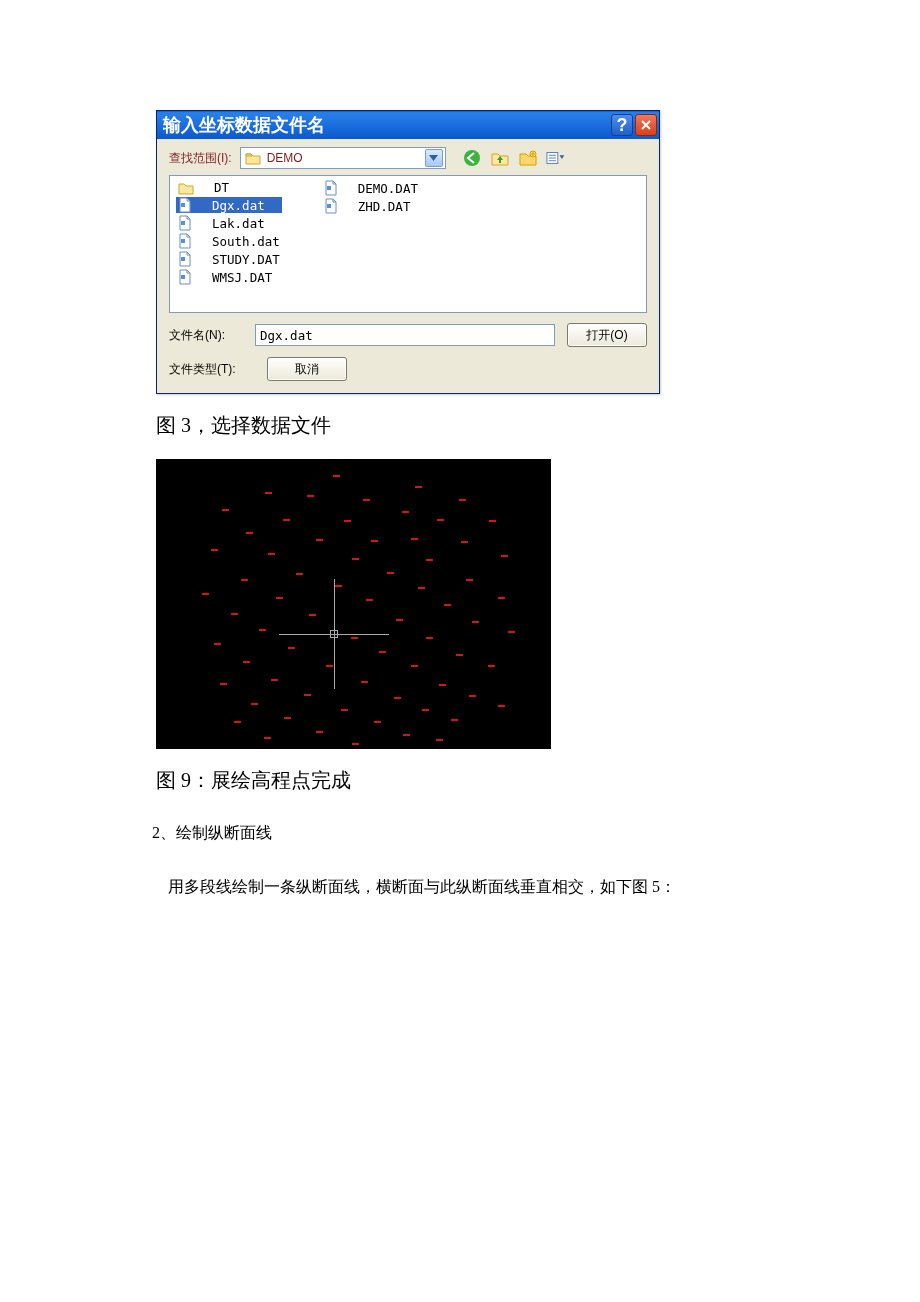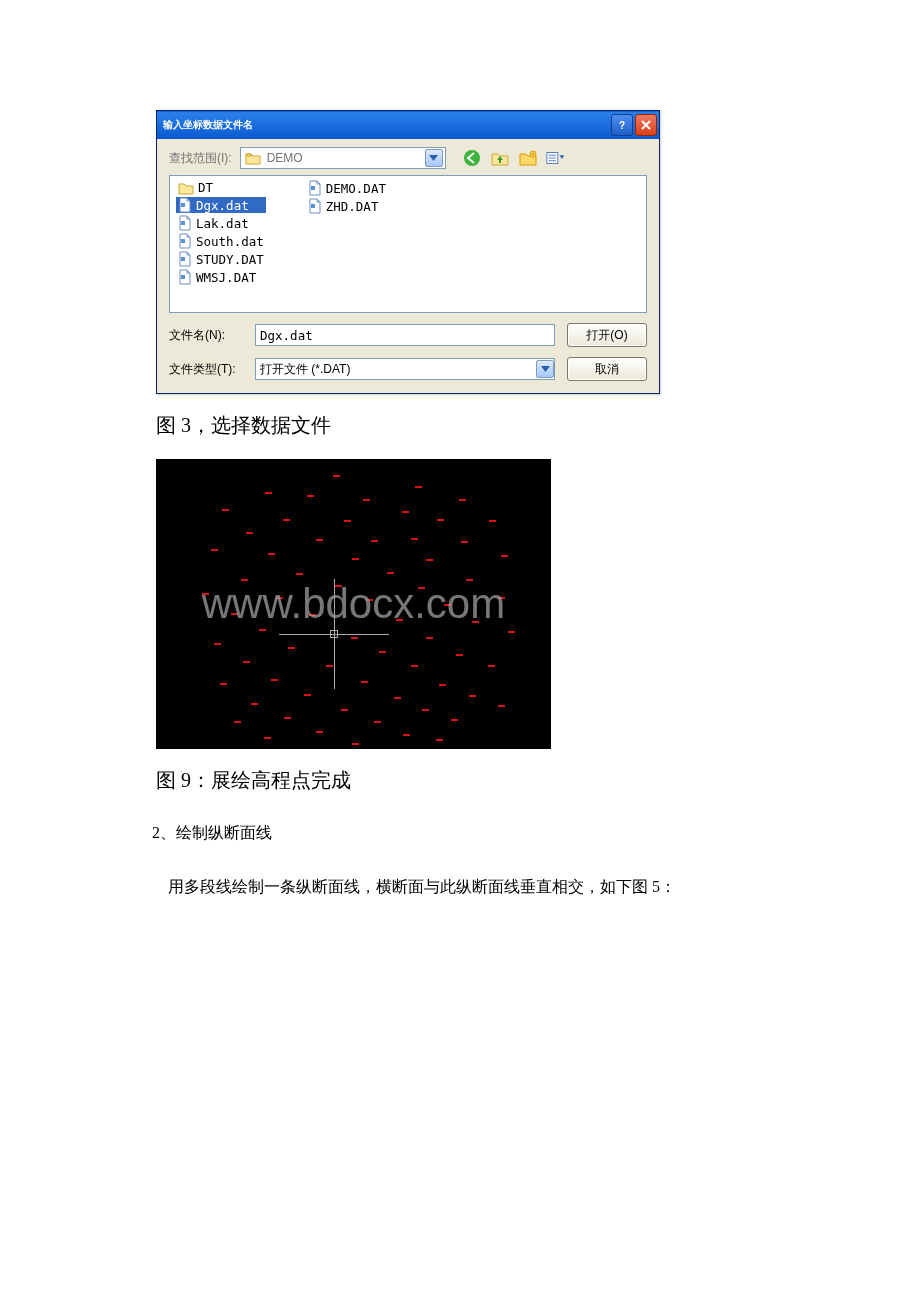--- a/index.html
+++ b/index.html
@@ -14,35 +14,35 @@
       background: #ece9d8;
       box-shadow: 1px 1px 2px rgba(0,0,0,.2);
       font-family: Tahoma, "宋体", sans-serif;
       font-size: 12px;
     }
     .titlebar {
       height: 28px;
       background: linear-gradient(to bottom, #0a59d0 0%, #2a80ea 6%, #0a59d0 100%);
       display: flex; align-items: center;
       padding: 0 2px 0 6px;
-      color: #fff; font-weight: bold; font-size: 10px;
+      color: #fff; font-weight: bold; font-size: 18px;
     }
     .titlebar-text { flex: 1; }
     .title-btn {
       width: 22px; height: 22px; margin-left: 2px;
       border-radius: 3px; display: flex; align-items: center; justify-content: center;
       font-weight: bold; color: #fff;
     }
     .title-btn.help { background: linear-gradient(#4f8ef0,#1e5fc9); border: 1px solid #0f3e8f; }
     .title-btn.close { background: linear-gradient(#f07860,#d84018); border: 1px solid #8f2408; }
     
     .toolbar {
       display: flex; align-items: center; gap: 8px;
       padding: 8px 12px 6px 12px;
-      color: #737373;
+      color: #7f1d1d;
     }
     .toolbar-label { font-size: 12px; }
     .folder-dd {
       display: flex; align-items: center; gap: 6px;
       flex: 1; height: 22px;
       background: #fff; border: 1px solid #7f9db9;
       padding: 0 2px 0 4px; max-width: 206px;
     }
     .dd-arrow {
       width: 18px; height: 18px; margin-left: auto;
@@ -53,21 +53,21 @@
     .nav-icons { display: flex; align-items: center; gap: 8px; margin-left: 8px; }
     .nav-icon { width: 20px; height: 20px; display:flex; align-items:center; justify-content:center; }
     
     .file-area {
       margin: 0 12px; background: #fff; border: 1px solid #7f9db9;
       height: 138px; padding: 4px 6px;
       display: flex; gap: 40px;
       font-family: "SimSun", monospace; font-size: 12.5px;
     }
     .file-col { display: flex; flex-direction: column; gap: 2px; }
-    .file-item { display: flex; align-items: center; gap: 4px; padding: 0 2px; white-space: nowrap; }
+    .file-item { display: flex; align-items: center; gap: 20px; padding: 0 2px; white-space: nowrap; }
     .file-item.sel { background: #316ac5; color: #fff; }
     
     .fields { padding: 10px 12px 12px 12px; display: grid; grid-template-columns: 86px 1fr 92px; row-gap: 10px; align-items: center; }
     .field-label { font-size: 12px; }
     .field-input { height: 22px; background: #fff; border: 1px solid #7f9db9; padding: 0 4px; display: flex; align-items: center; font-family: "SimSun", monospace; font-size: 12.5px; }
     .field-select { height: 22px; background: #fff; border: 1px solid #7f9db9; display: flex; align-items: center; padding-left: 4px; }
     .xp-btn {
       height: 24px; width: 80px; margin-left: 12px;
       background: linear-gradient(#fff,#ece9d8);
       border: 1px solid #7a7a6a; border-radius: 3px;
@@ -245,28 +245,20 @@
     <div class="fields">
       <span class="field-label">文件名(N):</span>
       <div class="field-input">
           <span>Dgx.dat</span>
         </div>
       <div class="xp-btn">
           <span>打开(O)</span>
         </div>
 
       <span class="field-label">文件类型(T):</span>
-      <div class="field-select">
-        <span style="flex:1">打开文件 (*.DAT)</span>
-        <div class="dd-arrow">
-          <svg width="9" height="6" viewBox="0 0 9 6">
-              <path d="M0 0h9L4.5 6z" fill="#2b5ea8"></path>
-            </svg>
-        </div>
-      </div>
       <div class="xp-btn">
           <span>取消</span>
         </div>
     </div>
   </div>
 
   <p class="caption">图 3，选择数据文件</p>
 
   <div class="cad-box">
     <div id="dots-layer">
@@ -336,21 +328,20 @@
         <div class="dot" style="left: 78px; top: 262px;"></div>
         <div class="dot" style="left: 160px; top: 272px;"></div>
         <div class="dot" style="left: 247px; top: 275px;"></div>
         <div class="dot" style="left: 108px; top: 278px;"></div>
         <div class="dot" style="left: 196px; top: 284px;"></div>
         <div class="dot" style="left: 280px; top: 280px;"></div>
       </div>
     <div class="cursor-h"></div>
     <div class="cursor-v"></div>
     <div class="cursor-box"></div>
-    <div class="watermark">www.bdocx.com</div>
   </div>
 
   <p class="caption">图 9：展绘高程点完成</p>
 
   <p class="para">2、绘制纵断面线</p>
   <p class="para" style="text-indent:2em;">　<span>用多段线绘制一条纵断面线，横断面与此纵断面线垂直相交，如下图 5：</span></p>
 
 </div>
 
 </body></html>

